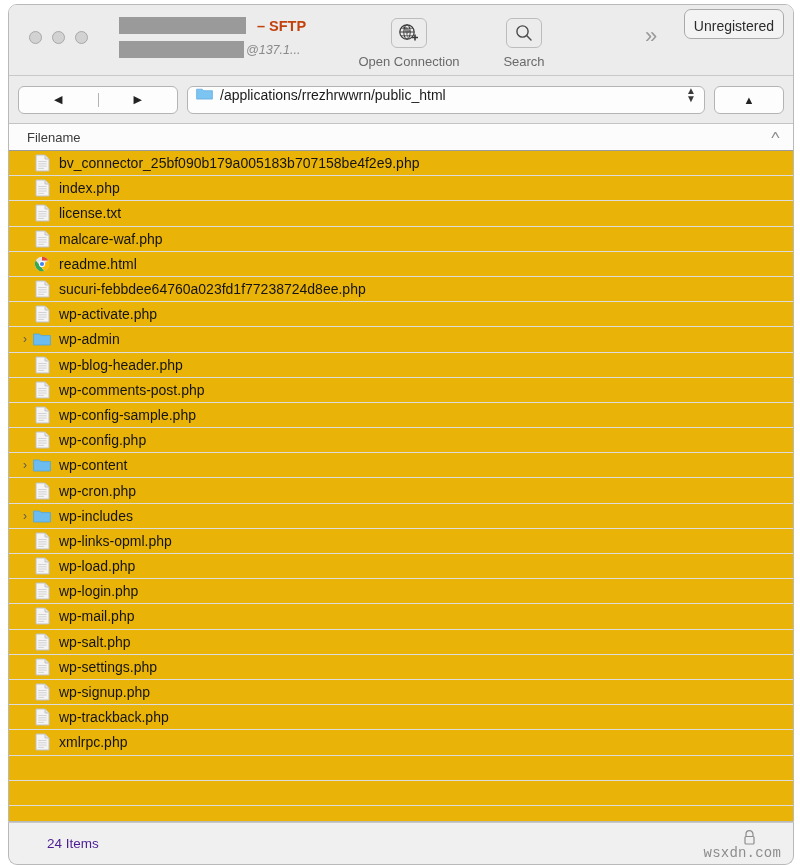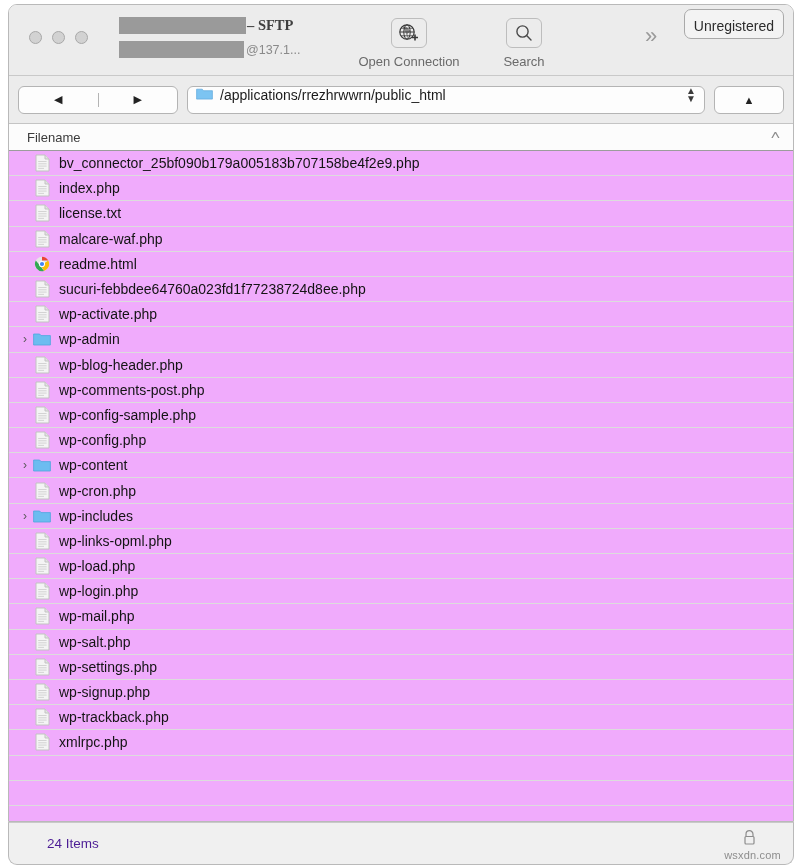--- a/index.html
+++ b/index.html
@@ -74,30 +74,30 @@
   .redact {
     background: #9a9a9a;
     height: 17px;
     display: inline-block;
   }
   .redact.r1 { width: 127px; }
   .redact.r2 { width: 125px; }
   .title-suffix {
     font-size: 14.5px;
     font-weight: bold;
-    color: #404040;
-    margin-left: 1px;
+    color: #c2410c;
+    margin-left: 11px;
     white-space: nowrap;
-    font-family: Liberation Serif, serif;
   }
   .title-host {
     font-size: 12.5px;
     color: #8a8a8a;
     margin-left: 2px;
     white-space: nowrap;
+    font-style: italic;
   }
 
   .toolbtn {
     position: absolute;
     top: 13px;
     display: flex;
     flex-direction: column;
     align-items: center;
     width: 120px;
   }
@@ -248,21 +248,21 @@
     right: 14px;
     top: 5px;
     font-size: 12px;
     color: #8c8c8c;
     transform: scaleX(1.4);
   }
 
   
   .filelist {
     position: relative;
-    background: #f0abfc;
+    background: #eab308;
     height: 672px;
     overflow: hidden;
   }
   .row {
     height: 25.2px;
     display: flex;
     align-items: center;
     border-bottom: 1px solid #dcdcdc;
     box-sizing: border-box;
     padding-left: 8px;
@@ -317,23 +317,24 @@
     right: 36px;
     top: 6px;
     display: flex;
     flex-direction: column;
     align-items: center;
   }
   .watermark {
     position: absolute;
     right: 12px;
     bottom: 3px;
-    font-size: 11px;
+    font-size: 14px;
     color: #8d8d8d;
     letter-spacing: 0.2px;
+    font-family: Liberation Mono, monospace;
   }
 </style>
 </head>
 <body>
 
 <div id="root">
 
   <div class="window">
 
     <div class="titlebar">

